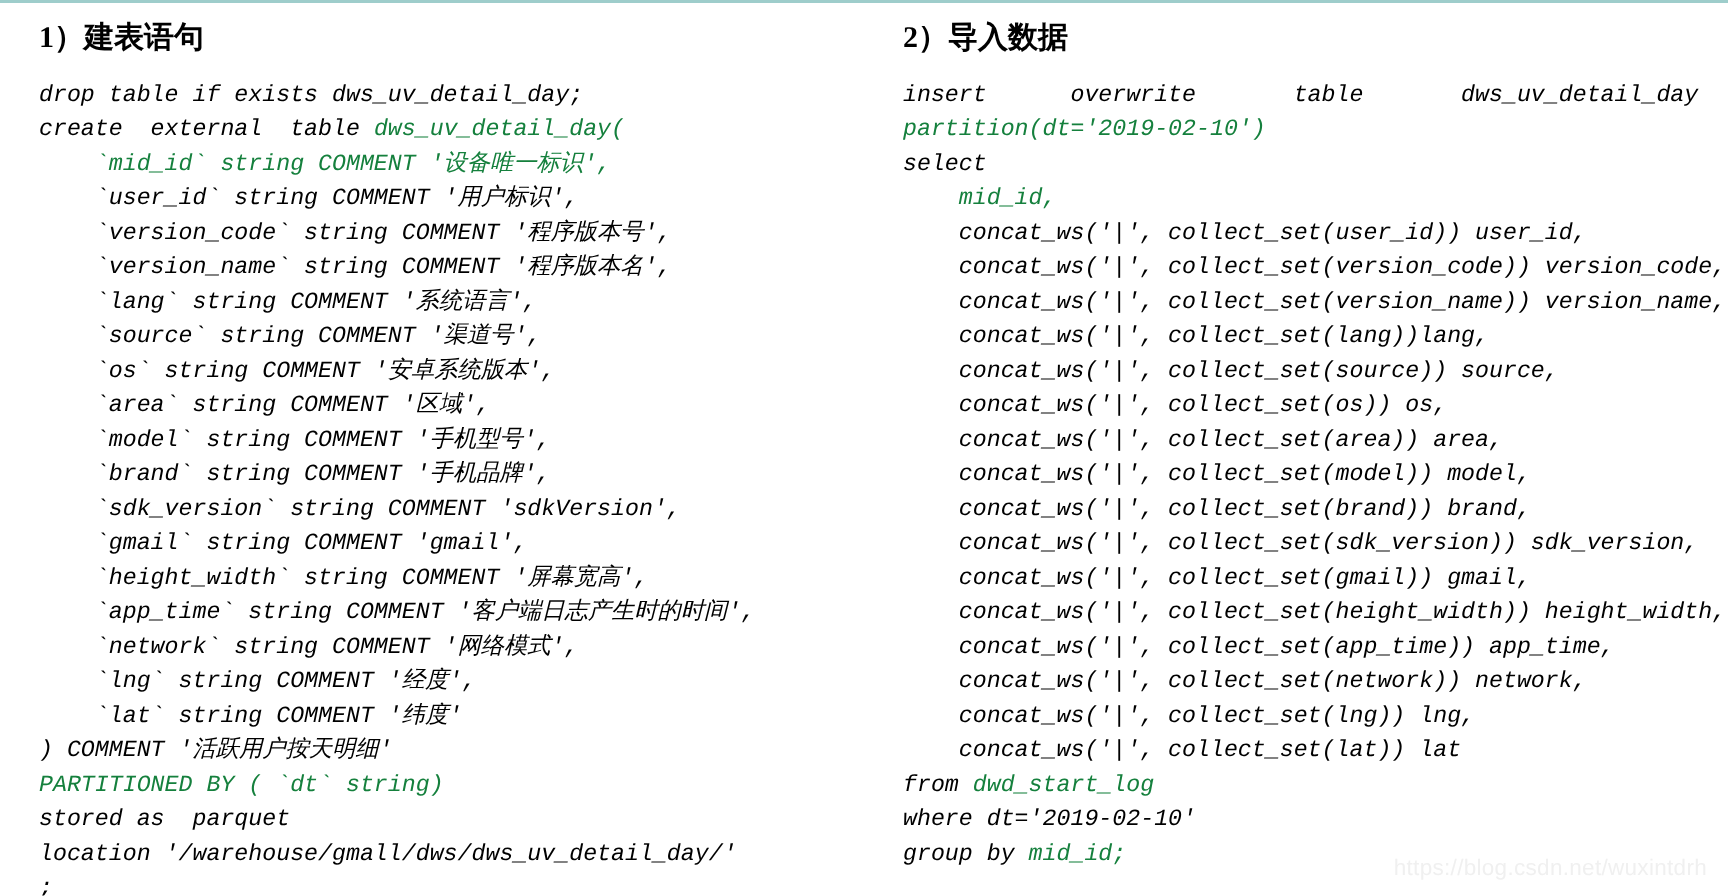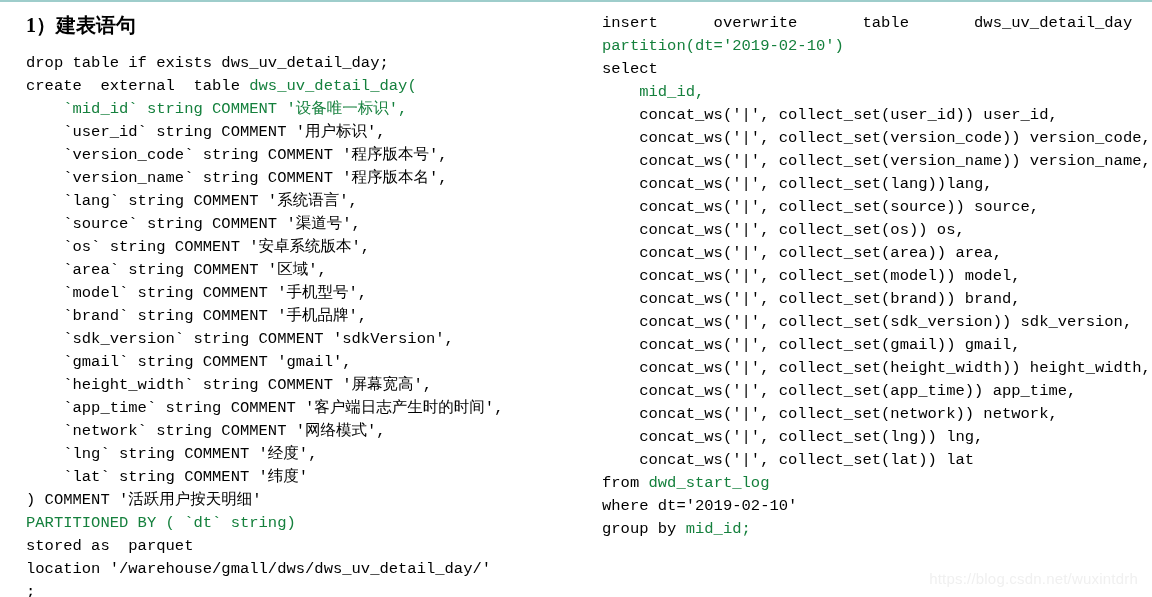--- a/index.html
+++ b/index.html
@@ -51,20 +51,21 @@
     font-family: "Liberation Mono", monospace;
     font-size: 15.5px;
     line-height: 23px;
     color: #000000;
     white-space: pre;
     letter-spacing: 0px;
   }
   .code-line {
     white-space: pre;
     min-height: 23px;
+    font-style: italic;
   }
   .red { color: #15803d; }
   .blk { color: #000000; }
 
   #watermark {
     position: absolute;
     right: 14px;
     bottom: 10px;
     font-family: "Liberation Sans", sans-serif;
     font-size: 15px;
@@ -80,18 +81,19 @@
 <div id="top-rule"></div>
 
 <div id="page">
 
   <div class="column" id="col-left">
     <div class="section-heading">1）建表语句</div>
     <div class="code-block" id="code-left"><div class="code-line"><span class="blk">drop table if exists dws_uv_detail_day;</span></div><div class="code-line"><span class="blk">create  external  table </span><span class="red">dws_uv_detail_day(</span></div><div class="code-line"><span class="red">    `mid_id` string COMMENT '设备唯一标识',</span></div><div class="code-line"><span class="blk">    `user_id` string COMMENT '用户标识',</span></div><div class="code-line"><span class="blk">    `version_code` string COMMENT '程序版本号',</span></div><div class="code-line"><span class="blk">    `version_name` string COMMENT '程序版本名',</span></div><div class="code-line"><span class="blk">    `lang` string COMMENT '系统语言',</span></div><div class="code-line"><span class="blk">    `source` string COMMENT '渠道号',</span></div><div class="code-line"><span class="blk">    `os` string COMMENT '安卓系统版本',</span></div><div class="code-line"><span class="blk">    `area` string COMMENT '区域',</span></div><div class="code-line"><span class="blk">    `model` string COMMENT '手机型号',</span></div><div class="code-line"><span class="blk">    `brand` string COMMENT '手机品牌',</span></div><div class="code-line"><span class="blk">    `sdk_version` string COMMENT 'sdkVersion',</span></div><div class="code-line"><span class="blk">    `gmail` string COMMENT 'gmail',</span></div><div class="code-line"><span class="blk">    `height_width` string COMMENT '屏幕宽高',</span></div><div class="code-line"><span class="blk">    `app_time` string COMMENT '客户端日志产生时的时间',</span></div><div class="code-line"><span class="blk">    `network` string COMMENT '网络模式',</span></div><div class="code-line"><span class="blk">    `lng` string COMMENT '经度',</span></div><div class="code-line"><span class="blk">    `lat` string COMMENT '纬度'</span></div><div class="code-line"><span class="blk">) COMMENT '活跃用户按天明细'</span></div><div class="code-line"><span class="red">PARTITIONED BY ( `dt` string)</span></div><div class="code-line"><span class="blk">stored as  parquet</span></div><div class="code-line"><span class="blk">location '/warehouse/gmall/dws/dws_uv_detail_day/'</span></div><div class="code-line"><span class="blk">;</span></div></div>
   </div>
 
   <div class="column" id="col-right">
+    <div class="section-heading">2）导入数据</div>
     <div class="code-block" id="code-right"><div class="code-line"><span class="blk">insert      overwrite       table       dws_uv_detail_day</span></div><div class="code-line"><span class="red">partition(dt='2019-02-10')</span></div><div class="code-line"><span class="blk">select</span></div><div class="code-line"><span class="red">    mid_id,</span></div><div class="code-line"><span class="blk">    concat_ws('|', collect_set(user_id)) user_id,</span></div><div class="code-line"><span class="blk">    concat_ws('|', collect_set(version_code)) version_code,</span></div><div class="code-line"><span class="blk">    concat_ws('|', collect_set(version_name)) version_name,</span></div><div class="code-line"><span class="blk">    concat_ws('|', collect_set(lang))lang,</span></div><div class="code-line"><span class="blk">    concat_ws('|', collect_set(source)) source,</span></div><div class="code-line"><span class="blk">    concat_ws('|', collect_set(os)) os,</span></div><div class="code-line"><span class="blk">    concat_ws('|', collect_set(area)) area,</span></div><div class="code-line"><span class="blk">    concat_ws('|', collect_set(model)) model,</span></div><div class="code-line"><span class="blk">    concat_ws('|', collect_set(brand)) brand,</span></div><div class="code-line"><span class="blk">    concat_ws('|', collect_set(sdk_version)) sdk_version,</span></div><div class="code-line"><span class="blk">    concat_ws('|', collect_set(gmail)) gmail,</span></div><div class="code-line"><span class="blk">    concat_ws('|', collect_set(height_width)) height_width,</span></div><div class="code-line"><span class="blk">    concat_ws('|', collect_set(app_time)) app_time,</span></div><div class="code-line"><span class="blk">    concat_ws('|', collect_set(network)) network,</span></div><div class="code-line"><span class="blk">    concat_ws('|', collect_set(lng)) lng,</span></div><div class="code-line"><span class="blk">    concat_ws('|', collect_set(lat)) lat</span></div><div class="code-line"><span class="blk">from </span><span class="red">dwd_start_log</span></div><div class="code-line"><span class="blk">where dt='2019-02-10'</span></div><div class="code-line"><span class="blk">group by </span><span class="red">mid_id;</span></div></div>
   </div>
 
 </div>
 
 <div id="watermark">https://blog.csdn.net/wuxintdrh</div>
 
 </body></html>

